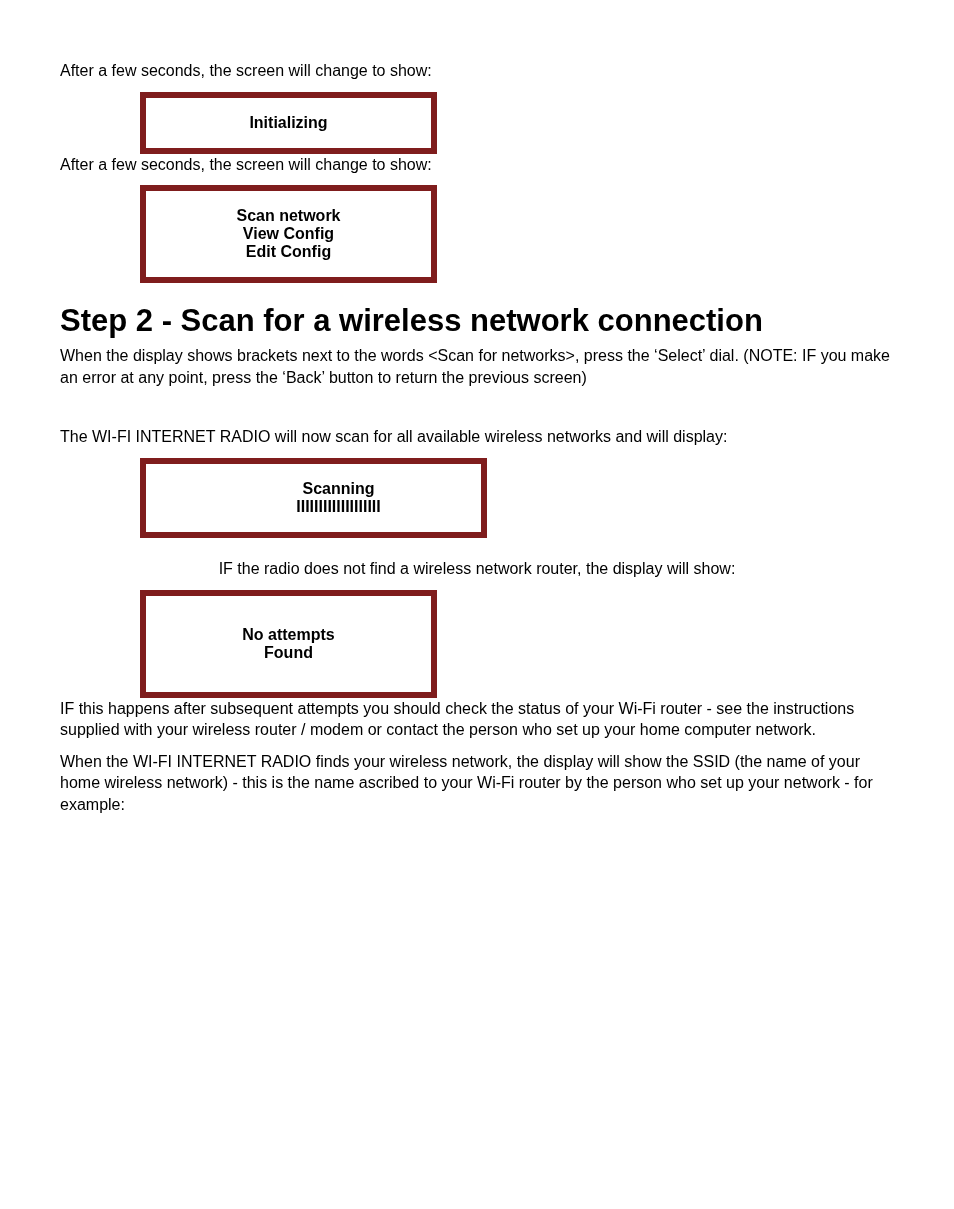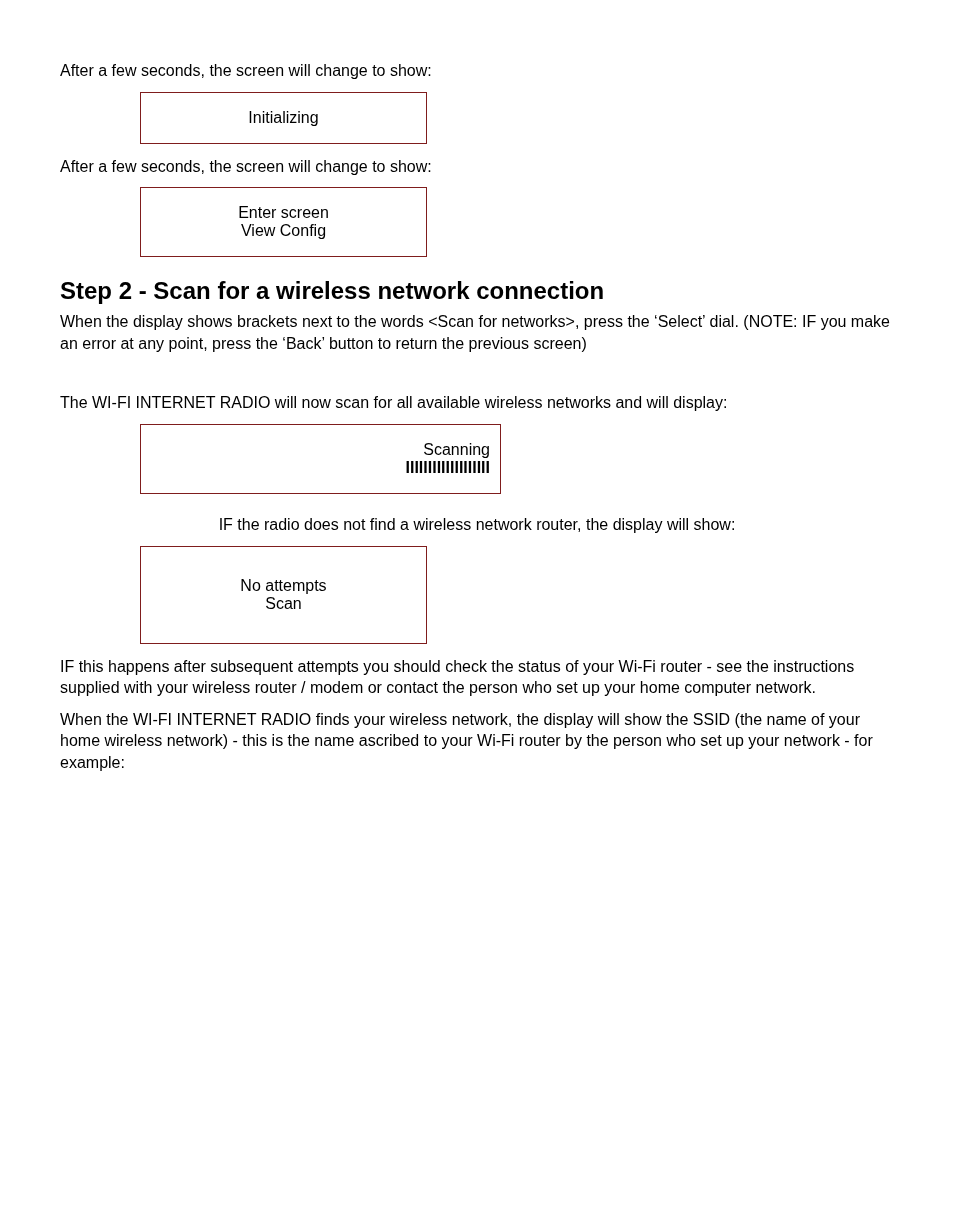--- a/index.html
+++ b/index.html
@@ -10,72 +10,73 @@
     margin: 0;
     padding: 60px 60px 60px 60px;
     width: 954px;
     box-sizing: border-box;
   }
   .para {
     margin: 0 0 10px 0;
     line-height: 1.35;
   }
   .screen-box {
-    border: 1px solid #7f1d1d;
+    border: 6px solid #7f1d1d;
     width: 265px;
-    margin: 8px 0 12px 80px;
+    margin: 8px 0 0 80px;
     padding: 16px 10px;
     text-align: center;
-    font-weight: normal;
+    font-weight: bold;
   }
   .screen-box .bar::before {
     content: "IIIIIIIIIIIIIIIIIII";
     letter-spacing: 0;
     font-weight: bold;
   }
   h2.step-heading {
-    font-size: 24px;
+    font-size: 31px;
     font-weight: bold;
     margin: 20px 0 6px 0;
   }
   .spacer {
     height: 28px;
   }
 </style>
 </head>
 <body>
 
 <p class="para">After a few seconds, the screen will change to show:</p>
 
 <div class="screen-box">
   <div>Initializing</div>
 </div>
 
 <p class="para">After a few seconds, the screen will change to show:</p>
 
 <div class="screen-box">
-  <div>Enter screen</div>
+  <div>Scan network</div>
   <div>View Config</div>
+  <div>Edit Config</div>
 </div>
 
 <h2 class="step-heading">Step 2 - Scan for a wireless network connection</h2>
 
 <p class="para">When the display shows brackets next to the words &lt;Scan for networks&gt;, press the ‘Select’ dial. (NOTE:  IF you make an error at any point, press the ‘Back’ button to return the previous screen)</p>
 
 <div class="spacer"></div>
 
 <p class="para">The WI-FI INTERNET RADIO will now scan for all available wireless networks and will display:</p>
 
-<div class="screen-box" style="text-align:right; padding-left:84px;">
+<div class="screen-box" style="text-align:center; padding-left:60px;">
   <div>Scanning</div>
   <div class="bar"></div>
 </div>
 
 <p class="para" style="margin-top:20px;text-align:center;">IF the radio does not find a wireless network router, the display will show:</p>
 
 <div class="screen-box" style="padding:30px 10px;">
   <div>No attempts</div>
-  <div>Scan</div>
+  <div>Found</div>
 </div>
 
 <p class="para">IF this happens after subsequent attempts you should check the status of your Wi-Fi router - see the instructions supplied with your wireless router / modem or contact the person who set up your home computer network.</p>
 
 <p class="para">When the WI-FI INTERNET RADIO finds your wireless network, the display will show the SSID (the name of your home wireless network) - this is the name ascribed to your Wi-Fi router by the person who set up your network - for example:</p>
 
 </body></html>

